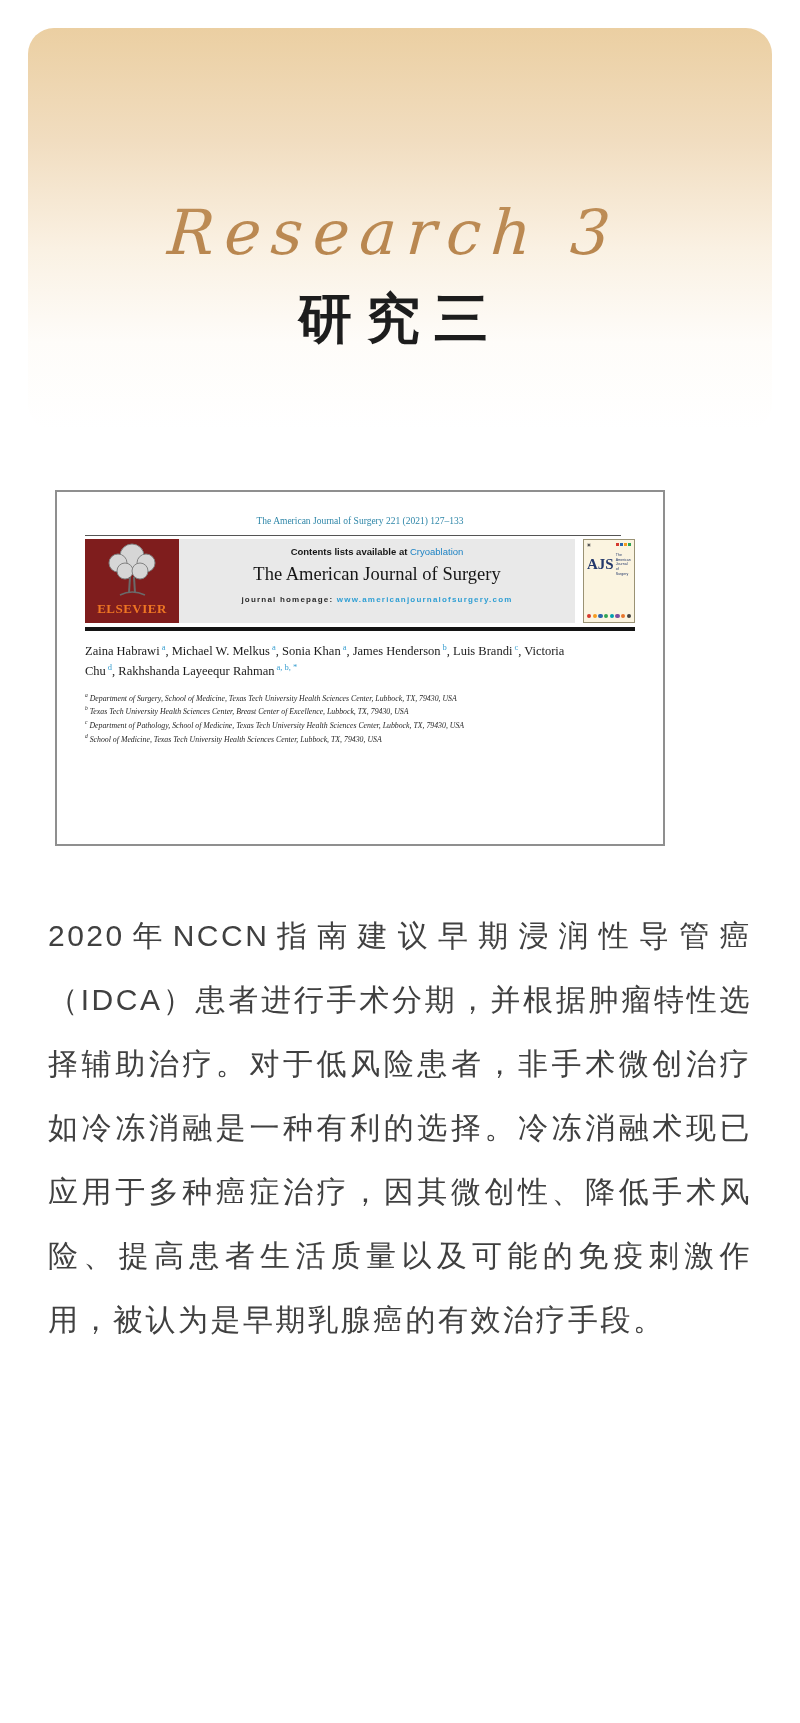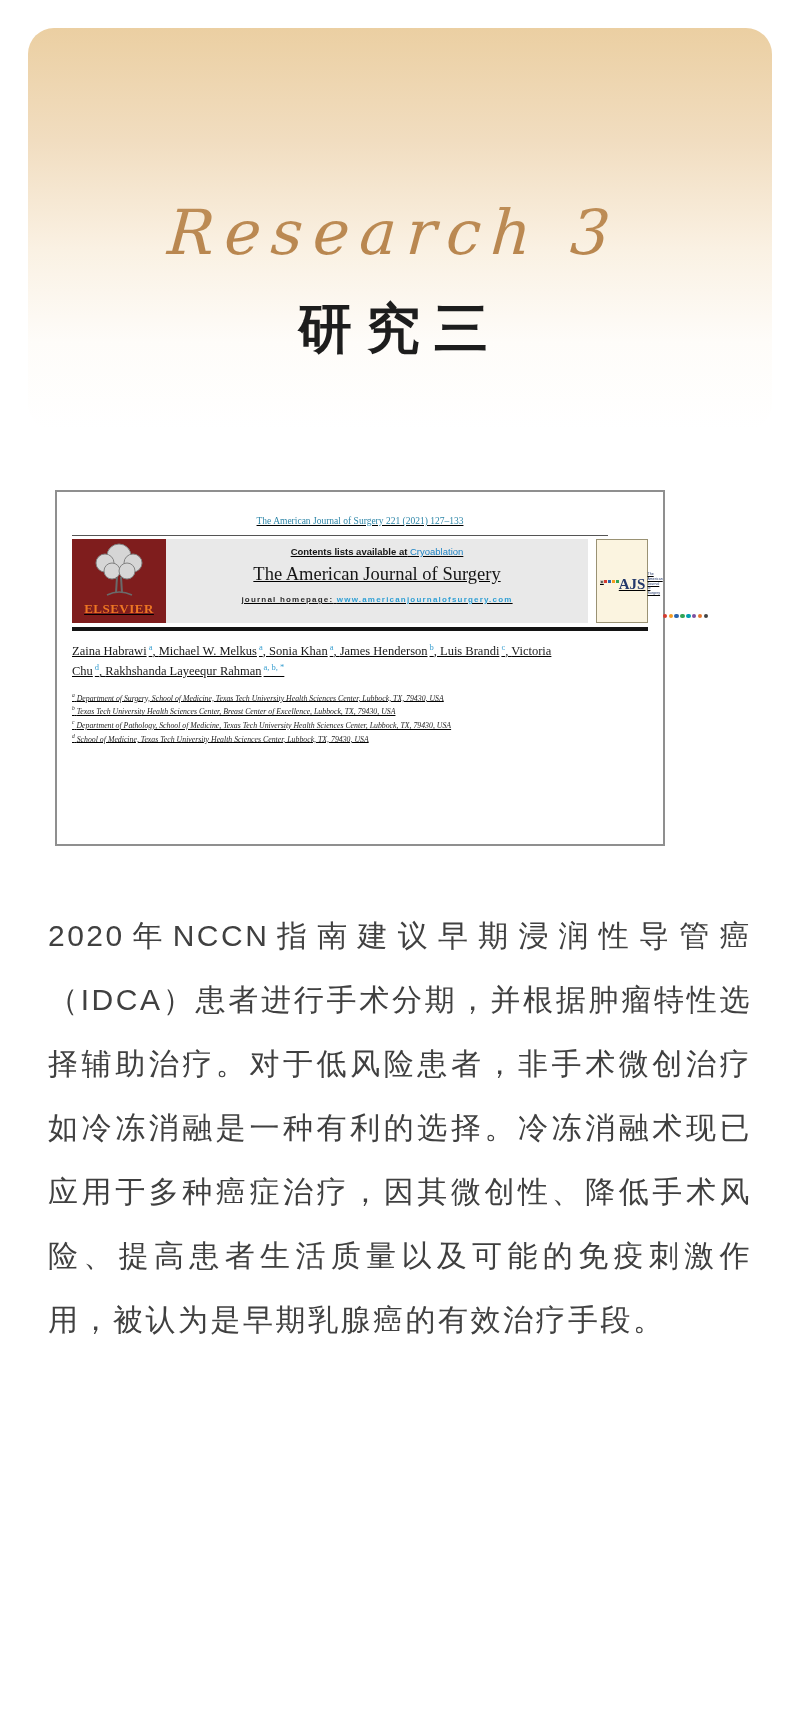--- a/index.html
+++ b/index.html
@@ -14,48 +14,48 @@
   }
   .hero-en {
     padding-top:168px;
     font-family:"DejaVu Serif","Liberation Serif",serif;
     font-style:italic; font-size:62px; letter-spacing:10px;
     background:linear-gradient(180deg,#d2a671 10%,#b98750 90%);
     -webkit-background-clip:text; background-clip:text; color:transparent;
     transform:skewX(-4deg);
   }
   .hero-zh {
-    margin-top:24px;
+    margin-top:14px;
     font-family:"Liberation Serif","DejaVu Serif",serif;
     font-weight:700; font-size:54px; letter-spacing:14px; color:#1d1d1d;
   }
 
   
   .paper-card {
     position:relative; margin:60px 0 0 55px; width:610px; height:356px;
-    background:#ffffff; border:2px solid #8f8f8f; padding:0 15px;text-decoration:underline;
+    background:#ffffff; border:2px solid #8f8f8f; padding:0 28px;
   }
   .jnl-banner {
     margin-top:24px; text-align:center;
     font-family:"Liberation Serif","DejaVu Serif",serif;
     font-size:9.5px; color:#2e86a8;
   }
   .rule-thin { margin-top:9px; height:1px; background:#555; width:536px; }
   .head-row { display:flex; margin-top:3px; }
   .head-main { width:536px; display:flex; }
   .elsevier-col { width:94px; padding-top:2px; text-align:center; background:#7f1d1d; }
   .elsevier-label { font-family:"Liberation Serif",serif; font-size:13px; font-weight:700; color:#ee7623; letter-spacing:.5px; margin-top:-2px; }
   .gray-band { flex:1; background:#e9e9e9; text-align:center; padding:7px 6px 6px 6px; }
   .contents-line { font-size:9.5px; color:#161616; font-weight:700; }
   .contents-line .sd { color:#1d83c4; font-weight:400; }
   .jnl-name { margin-top:7px; font-family:"Liberation Serif","DejaVu Serif",serif; font-size:18.5px; color:#161616; }
   .homepage-line { margin-top:10px; font-size:8px; letter-spacing:1.2px; font-weight:700; color:#2b2b2b; }
   .homepage-line .url { color:#2f9fd4; }
   .cover-col { width:52px; margin-left:8px; }
-  .ajs-cover { width:52px; height:84px; background:#fbf4e0; border:1px solid #9a9274; padding:2px 3px; display:flex; }
+  .ajs-cover { width:52px; height:84px; background:#fbf4e0; border:1px solid #9a9274; padding:2px 3px; display:flex; flex-direction:column; }
   .ajs-top { display:flex; justify-content:space-between; align-items:center; }
   .ajs-mark { font-size:4px; color:#555; }
   .ajs-sq { display:flex; gap:1px; }
   .ajs-sq i { display:block; width:3px; height:3px; }
   .ajs-mid { display:flex; align-items:center; gap:2px; margin-top:6px; }
   .ajs-abbr { font-family:"Liberation Serif",serif; font-weight:700; font-size:15px; color:#24396b; }
   .ajs-title { font-size:3.6px; color:#24396b; line-height:1.3; text-align:left; }
   .ajs-dots { margin-top:auto; display:flex; justify-content:center; gap:1.5px; padding-bottom:2px; }
   .ajs-dots i { display:block; width:4.4px; height:4.4px; border-radius:50%; }
   .rule-thick { margin-top:4px; height:3.5px; background:#141414; }

